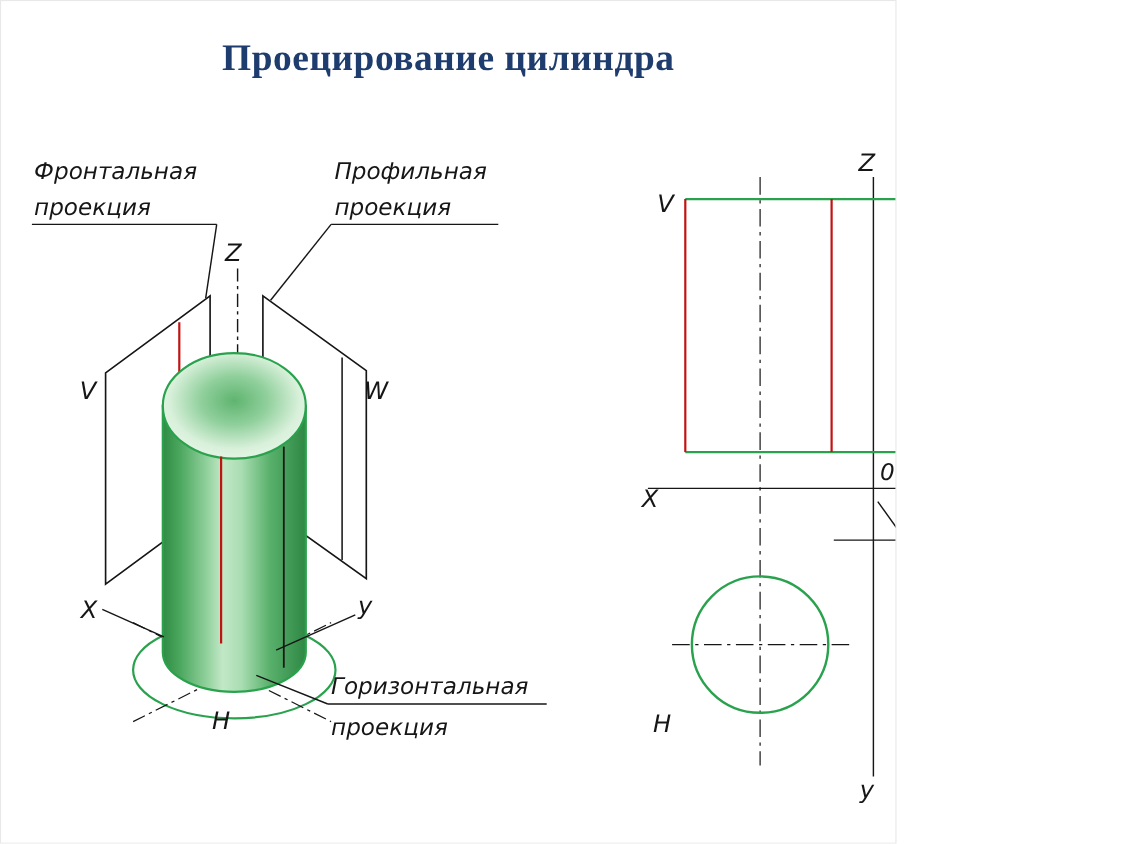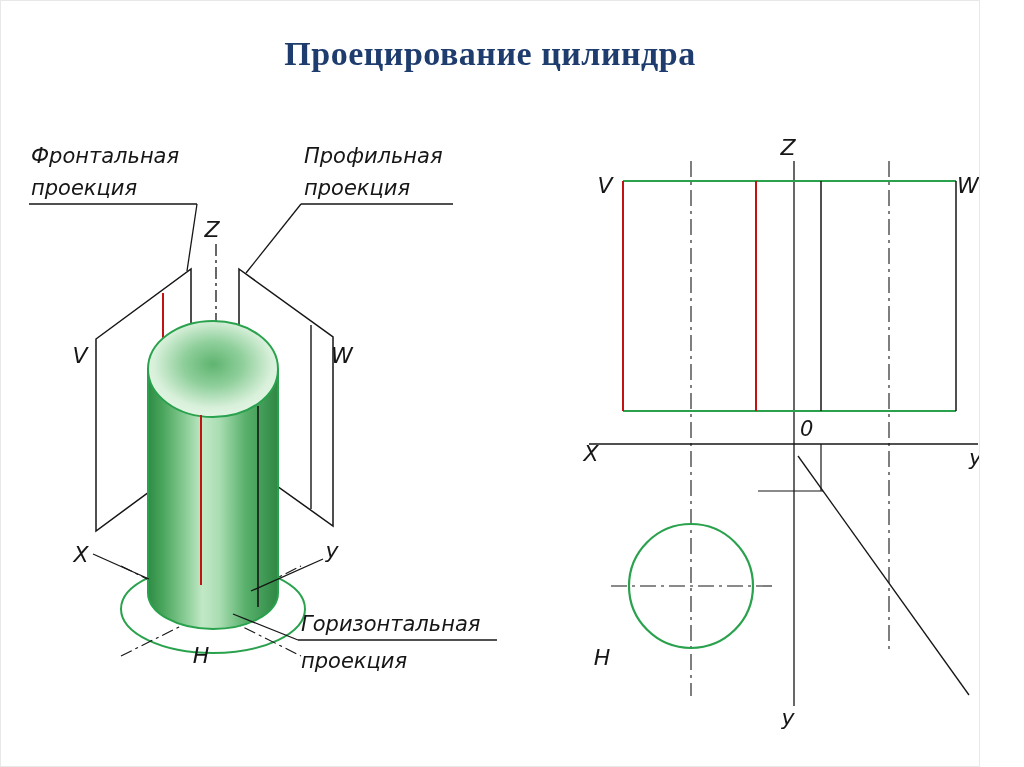--- a/index.html
+++ b/index.html
@@ -1,16 +1,16 @@
 <!DOCTYPE html>
 <html><head>
 <meta charset="utf-8">
 <style>
   html,body{margin:0;padding:0;background:#fff;}
-  .page{position:relative;width:980px;height:767px;background:#ffffff;
+  .page{position:relative;width:815px;height:767px;background:#ffffff;
         border:1px solid #e8e8e8;box-sizing:border-box;overflow:hidden;
         font-family:"Liberation Sans",sans-serif;}
   .page-title{position:absolute;top:34px;left:0;width:100%;margin:0;
         text-align:center;font-family:"Liberation Serif",serif;
         font-weight:bold;font-size:34px;letter-spacing:0.5px;color:#1e3c6e;}
   .diagram{position:absolute;left:0;top:0;width:1024px;height:767px;}
   .cap{font:italic 21px "DejaVu Sans",sans-serif;fill:#161616;}
   .cap-lg{font:italic 22px "DejaVu Sans",sans-serif;fill:#161616;}
   .ru-lbl{font:italic 21px "DejaVu Sans",sans-serif;fill:#161616;}
 </style>

